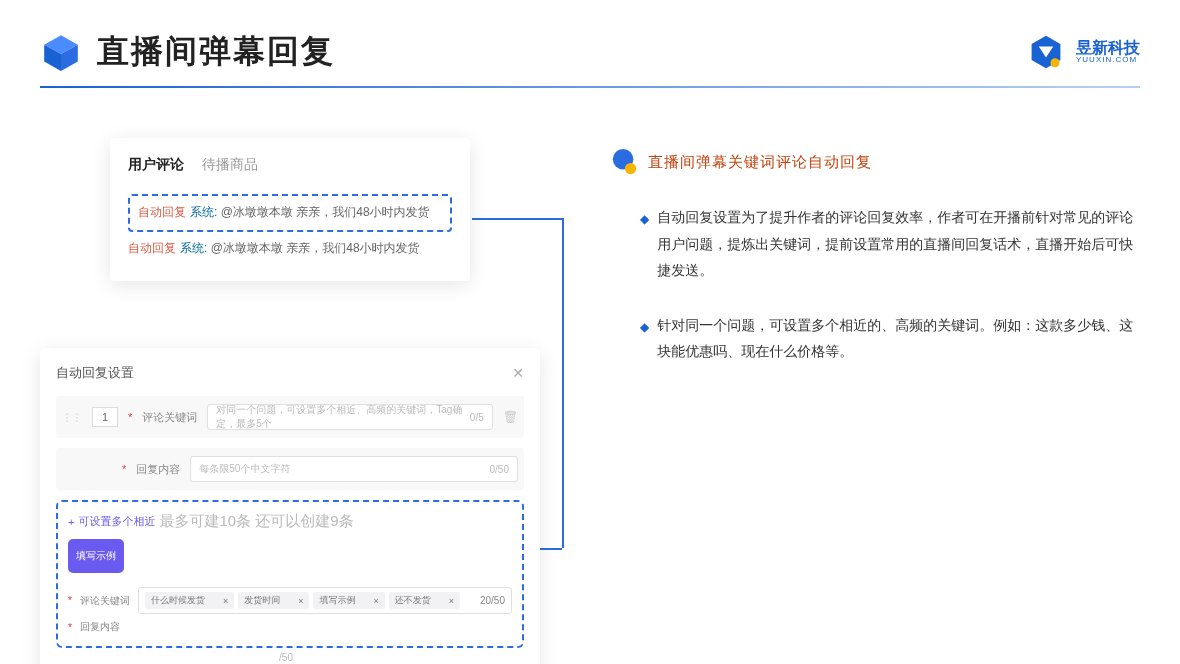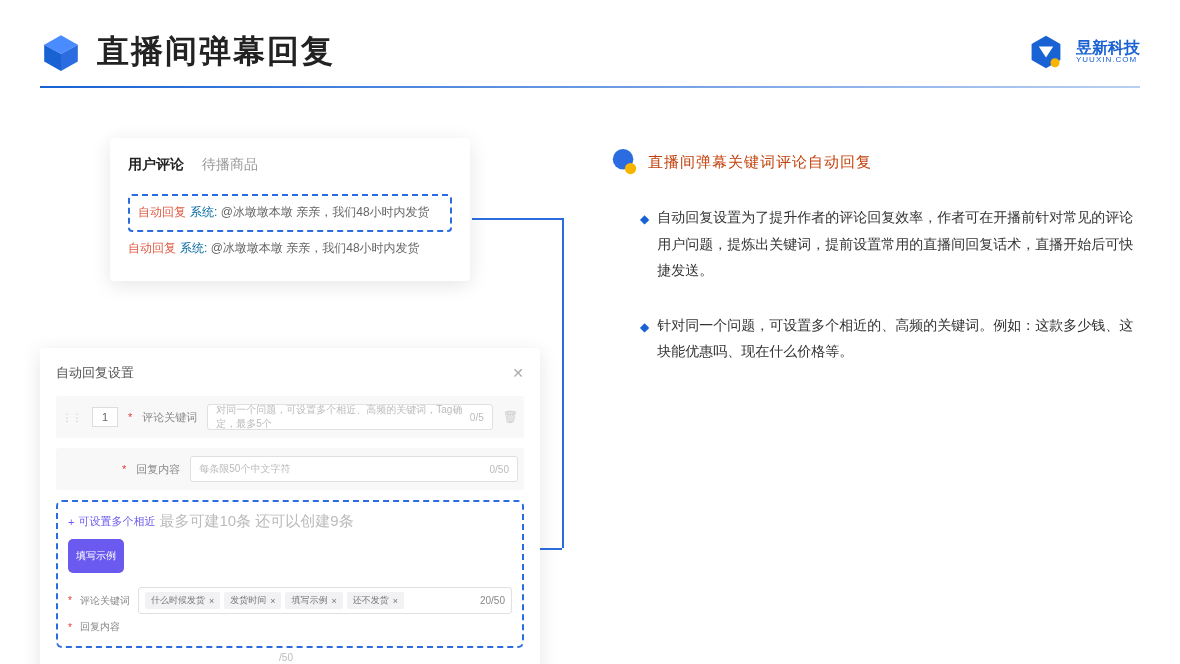--- a/index.html
+++ b/index.html
@@ -34,21 +34,21 @@
 .req-dot{color:#ea3a3a}
 .form-label{color:#888;white-space:nowrap}
 .form-input{flex:1;height:26px;border:1px solid #e0e0e0;border-radius:3px;padding:0 8px;font-size:10px;color:#bbb;background:#fff;display:flex;align-items:center;justify-content:space-between}
 .form-input .count{color:#bbb}
 .trash-icon{color:#ccc;font-size:12px}
 .dashed-box{border:2px dashed #2b6de0;border-radius:6px;padding:10px 10px 12px;margin-top:6px}
 .add-link{color:#6a5af0;font-size:11px;margin-bottom:8px;display:flex;align-items:center;gap:4px}
 .hint-text{color:#bbb;font-size:15px}
 .example-badge{display:inline-block;background:#6a5af0;color:#fff;font-size:10px;padding:10px 8px;border-radius:5px;margin-bottom:8px}
 .example-row{display:flex;align-items:center;gap:8px;font-size:10px;color:#888;margin-top:6px}
-.tag-chip{background:#f2f2f4;padding:2px 6px;border-radius:2px;color:#777;font-size:9px;display:inline-flex;align-items:center;gap:4px}
+.tag-chip{background:#f2f2f4;padding:2px 6px;border-radius:2px;color:#777;font-size:9px;display:inline-flex;align-items:center;gap:18px}
 .example-input{flex:1;border:1px solid #e0e0e0;border-radius:3px;padding:4px 6px;display:flex;align-items:center;gap:4px;background:#fff;justify-content:space-between}
 .example-text{color:#888;font-size:9px}
 .connector-line{position:absolute;border:1px solid #2b6de0;z-index:1}
 .right-header{display:flex;align-items:center;gap:10px;margin-bottom:28px;margin-top:10px}
 .bubble-icon{width:28px;height:28px;position:relative}
 .right-title{font-size:15px;color:#c2410c;font-weight:400;letter-spacing:1px}
 .bullet-item{display:flex;gap:8px;font-size:14px;color:#333;line-height:1.9;margin-bottom:28px;padding-left:30px}
 .bullet-diamond{color:#1862d4;font-size:12px;margin-top:4px}
 </style>
 </head>

